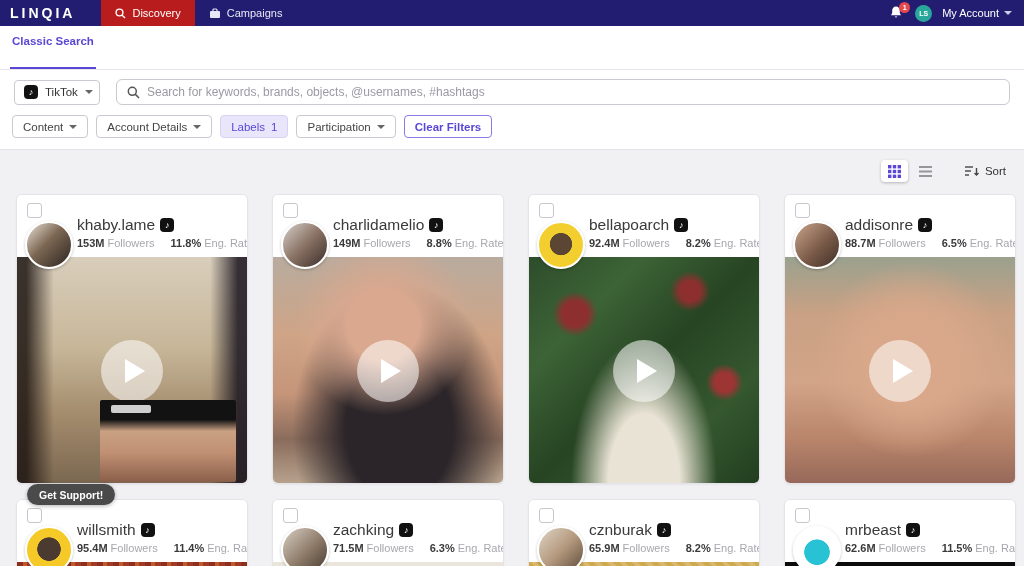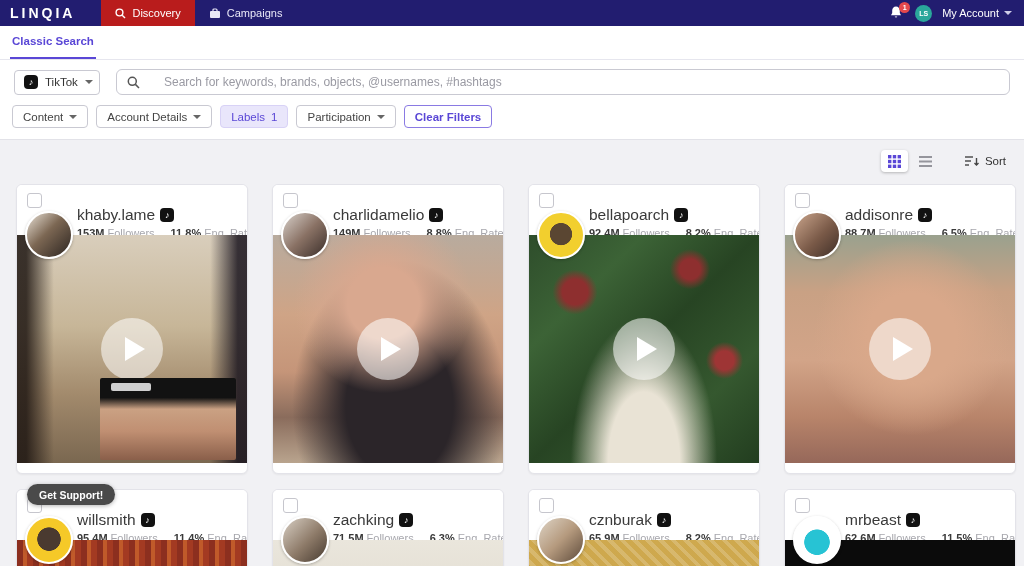--- a/index.html
+++ b/index.html
@@ -21,30 +21,30 @@
   .acct-avatar { width:17px; height:17px; border-radius:50%; background:#2aa79b; color:#fff;
     font-size:7px; font-weight:bold; display:flex; align-items:center; justify-content:center; }
   .acct-label { font-size:11px; display:flex; align-items:center; gap:5px; }
   .caret { width:0; height:0; border-left:4px solid transparent; border-right:4px solid transparent;
     border-top:4px solid #cfcde8; display:inline-block; }
   .caret.dark { border-top-color:#666; }
 
   
   .tabrow { background:#fff; border-bottom:1px solid #e6e6ee; padding:0 10px; }
   .tab { display:inline-block; font-size:11.5px; color:#5a47d6; font-weight:bold;
-    padding:9px 2px 10px; border-bottom:2.5px solid #5a47d6; cursor:pointer; }
+    padding:9px 2px 20px; border-bottom:2.5px solid #5a47d6; cursor:pointer; }
 
   
   .searchrow { background:#fff; display:flex; gap:16px; padding:9px 14px 7px; align-items:center; }
   .net-select { display:flex; align-items:center; gap:7px; border:1px solid #c9c9d2; border-radius:4px;
     height:25px; padding:0 9px; width:86px; font-size:11.5px; color:#333; cursor:pointer; background:#fff; }
   .net-select .caret { margin-left:auto; }
   .tt-badge { width:14px; height:14px; background:#111; border-radius:4px; color:#fff;
     display:inline-flex; align-items:center; justify-content:center; font-size:9px; flex:none; }
-  .search-box { flex:1; display:flex; align-items:center; gap:24px; border:1px solid #c9c9d2;
+  .search-box { flex:1; display:flex; align-items:center; gap:7px; border:1px solid #c9c9d2;
     border-radius:6px; height:26px; padding:0 10px; background:#fff; }
   .search-box input { border:none; outline:none; flex:1; font-size:12px; color:#333;
     font-family:"Liberation Sans", sans-serif; background:transparent; }
   .search-box input::placeholder { color:#9a9aa3; }
 
   
   .filterrow { background:#fff; display:flex; gap:8px; padding:3px 12px 11px; align-items:center;
     border-bottom:1px solid #e2e2e8; }
   .fbtn { display:inline-flex; align-items:center; gap:6px; border:1px solid #c9c9d2; background:#fff;
     border-radius:4px; height:23px; padding:0 10px; font-size:11.5px; color:#444; cursor:pointer;
@@ -58,21 +58,21 @@
   .vbtn { width:27px; height:22px; border-radius:4px; display:flex; align-items:center;
     justify-content:center; cursor:pointer; }
   .vbtn.active { background:#fff; box-shadow:0 1px 3px rgba(0,0,0,.25); }
   .sortbtn { display:flex; align-items:flex-start; gap:5px; font-size:11.5px; color:#333;
     cursor:pointer; margin-left:18px; }
 
   
   .cards { display:grid; grid-template-columns:repeat(4, 232px); gap:15px 24px; padding:12px 16px 0; }
   .card { background:#fff; border:1px solid #e3e3e9; border-radius:6px; overflow:hidden;
     box-shadow:0 1px 2px rgba(0,0,0,.05); position:relative; height:290px; }
-  .card-head { height:50px; position:relative; background:#fff; }
+  .card-head { height:62px; position:relative; background:#fff; }
   .checkbox { position:absolute; top:8px; left:10px; width:15px; height:15px; border:1.5px solid #c6c6cd;
     border-radius:3px; background:#fff; cursor:pointer; z-index:3; }
   .avatar { position:absolute; left:8px; top:26px; width:48px; height:48px; border-radius:50%;
     border:2px solid #fff; box-shadow:0 1px 3px rgba(0,0,0,.25); z-index:2; }
   .card-info { margin-left:60px; padding-top:21px; }
   .uname-row { display:flex; align-items:center; gap:5px; }
   .uname { font-size:15.5px; font-weight:500; color:#3a3a3a; }
   .stats { display:flex; gap:16px; font-size:11px; margin-top:3px; white-space:nowrap; }
   .num { font-weight:bold; color:#3a3a3a; }
   .lbl { color:#a7a7ad; margin-left:3px; }

